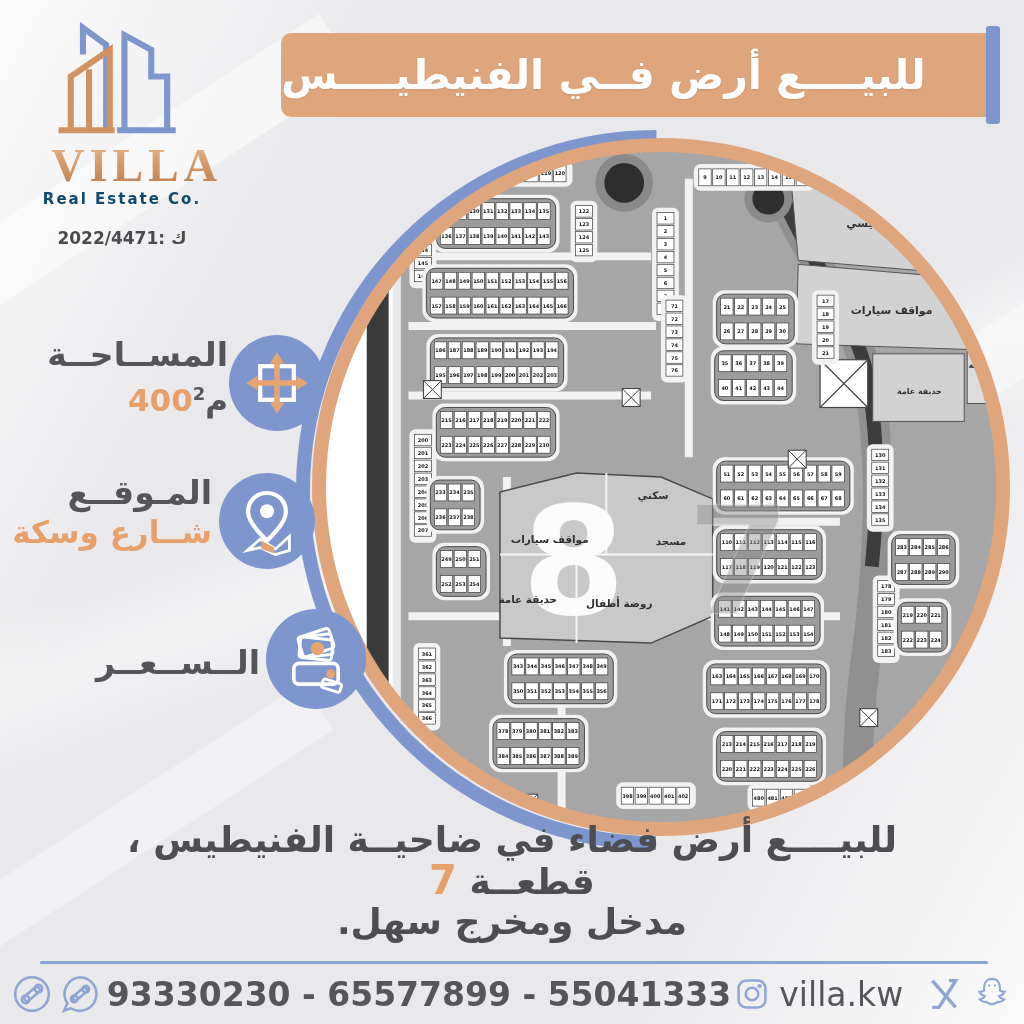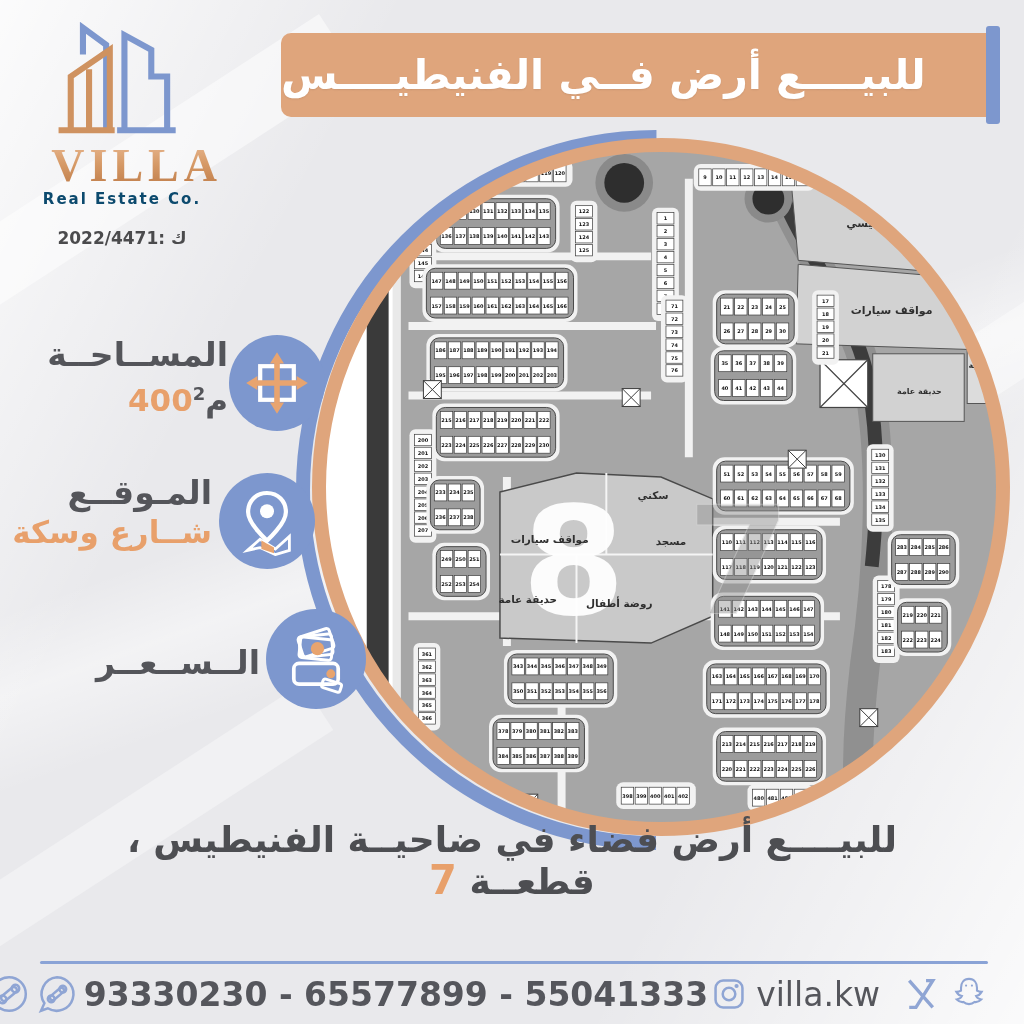--- a/index.html
+++ b/index.html
@@ -68,21 +68,21 @@
   .desc{
     position:absolute;left:60px;top:820px;width:904px;z-index:5;direction:rtl;text-align:center;
     color:#4d4e52;font-weight:700;font-size:36px;line-height:40px;
   }
   .desc .hl{color:var(--orange-text,#e8a06b);font-size:40px;}
 
   
   .divider{position:absolute;left:40px;top:961px;width:948px;height:3px;background:#8aa3d6;z-index:5;border-radius:2px;}
   .footer{
     position:absolute;left:34px;top:970px;width:956px;height:48px;z-index:5;
-    display:flex;align-items:center;justify-content:flex-end;
+    display:flex;align-items:center;justify-content:center;
   }
   .fgroup{display:flex;align-items:center;gap:6px;}
   .fnum{color:#55565c;font-weight:700;font-size:33px;letter-spacing:0;white-space:nowrap;}
   .fhandle{color:#55565c;font-weight:400;font-size:33px;white-space:nowrap;}
   .ficon{width:42px;height:42px;flex:0 0 auto;}
 </style>
 </head>
 <body>
 
 <div class="bg"></div>
@@ -875,20 +875,21 @@
   </svg>
 </div>
 <div class="info-text" style="right:764px;top:608px;margin-top:36px;">
   <div class="info-label">الــســعــر</div>
 </div>
 
 <div class="desc">
   <span>للبيــــع أرض فضاء في ضاحيــة الفنيطيس ، قطعــة</span>
   <span class="hl">7</span>
   <br>
+  <span>مدخل ومخرج سهل.</span>
 </div>
 
 <div class="divider"></div>
 <div class="footer">
   <div class="fgroup">
     <svg class="ficon" viewBox="0 0 100 100">
       <circle cx="50" cy="50" r="40" fill="none" stroke="#8fa5d4" stroke-width="6"></circle>
       <g transform="rotate(-40 50 50)" fill="none" stroke="#8fa5d4" stroke-width="6">
         <rect x="28" y="43" width="44" height="14" rx="7"></rect>
         <circle cx="30" cy="50" r="9"></circle>

